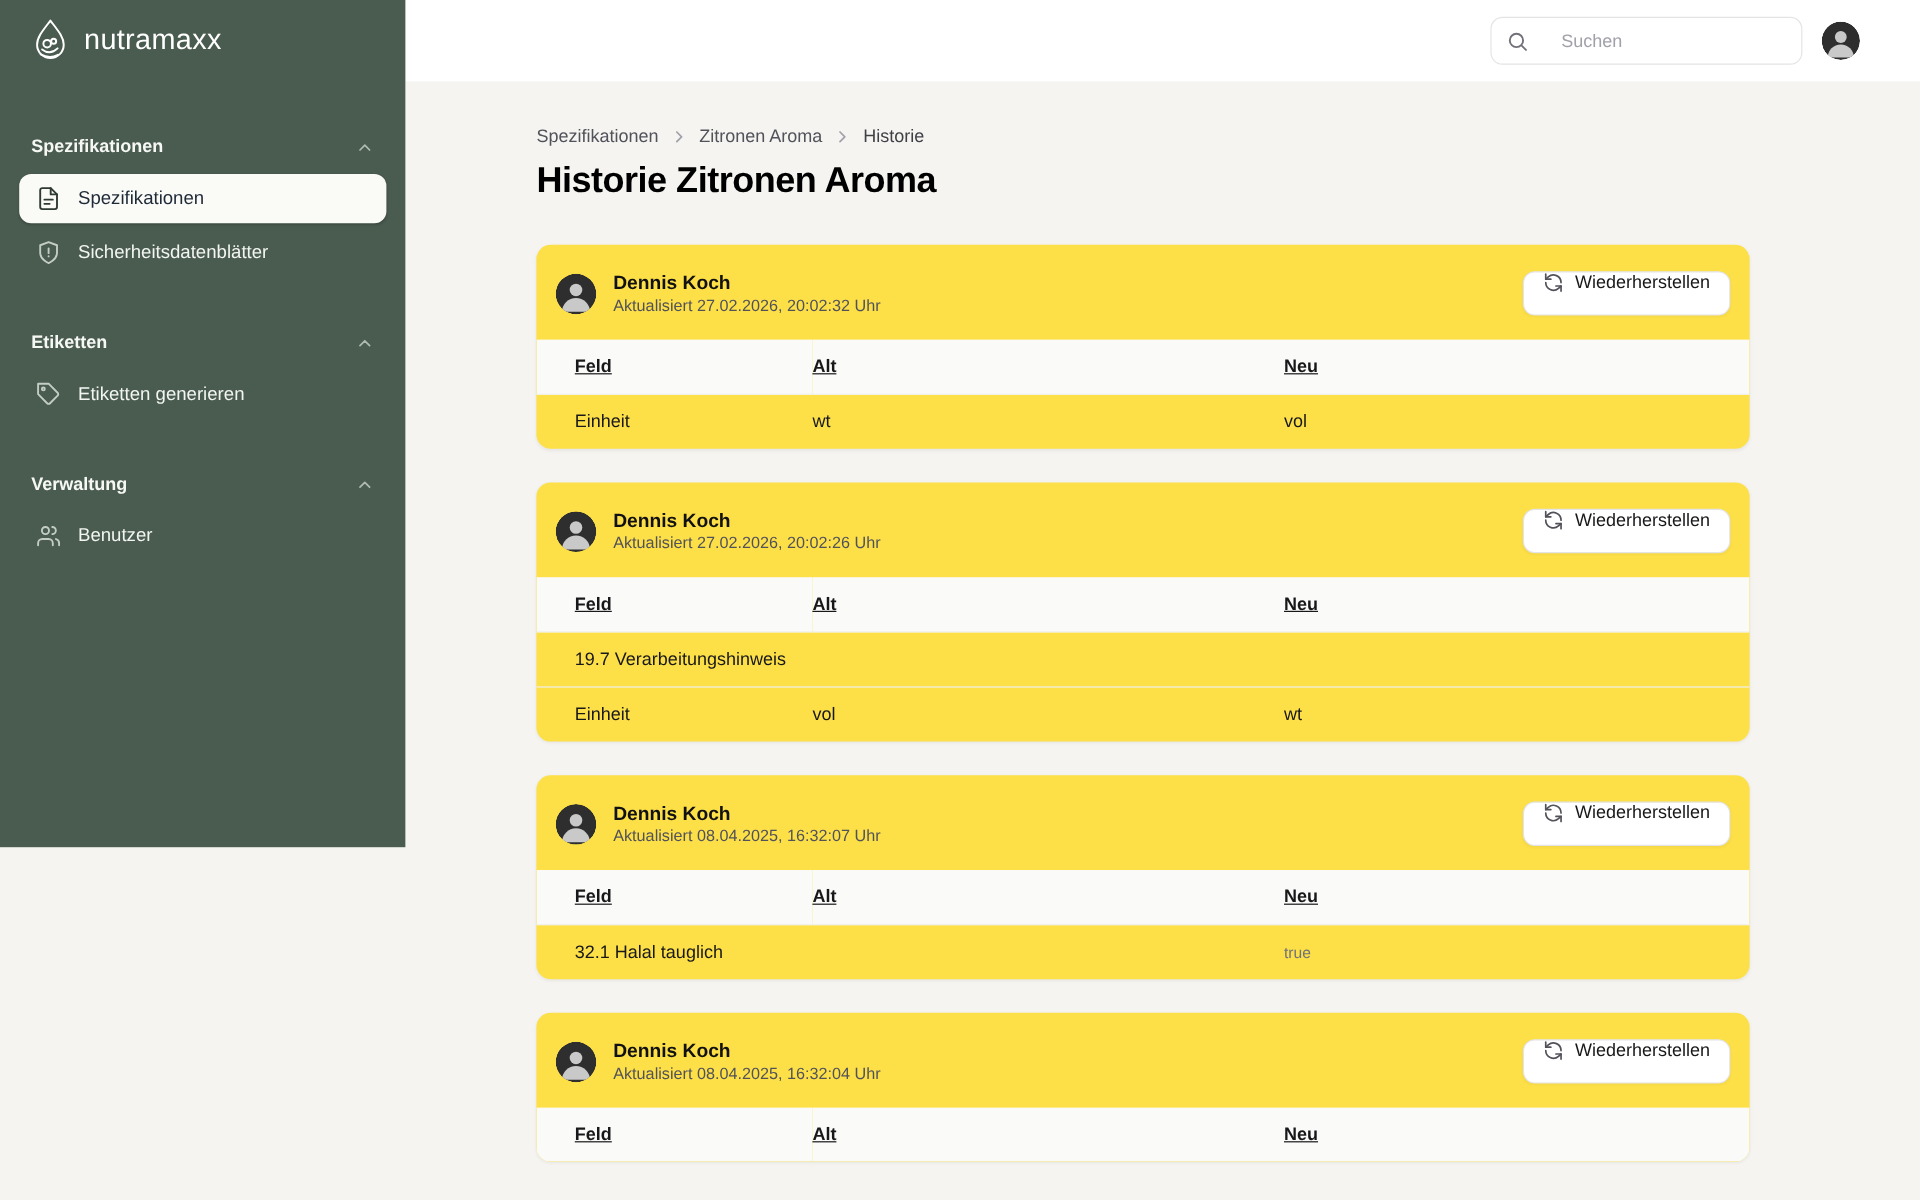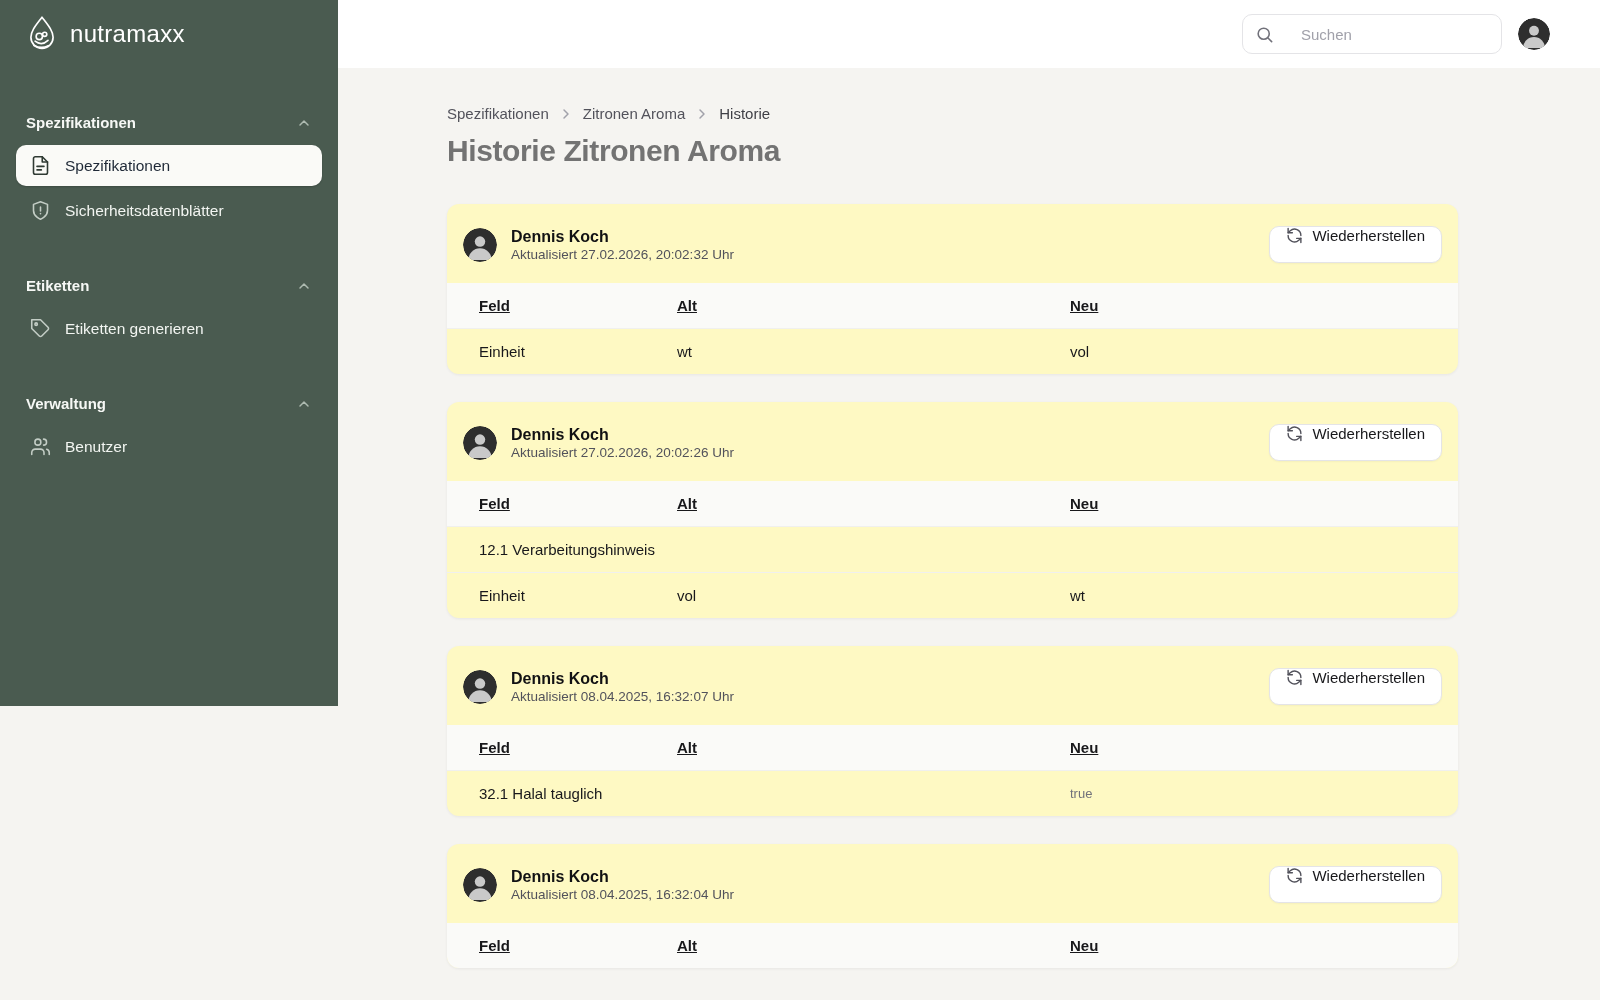--- a/index.html
+++ b/index.html
@@ -28,25 +28,25 @@
   .search-box .sicon { color:#71717A; display:flex; }
   .search-box input { border:none; outline:none; flex:1; font-size:15px; font-family:"Liberation Sans", sans-serif; color:#18181B; background:transparent; }
   .search-box input::placeholder { color:#A1A1AA; }
   .avatar { width:32px; height:32px; border-radius:50%; overflow:hidden; display:block; flex:none; cursor:pointer; }
 
   .content { flex:1; overflow:hidden; padding:37px 142px 0 109px; background:#F5F4F1; }
   .breadcrumb { display:flex; align-items:center; gap:9px; font-size:15px; color:#52525B; }
   .breadcrumb .crumb { cursor:pointer; }
   .breadcrumb .crumb:last-child { color:#3F3F46; font-weight:500; cursor:default; }
   .breadcrumb .sep { color:#A1A1AA; display:flex; }
-  .page-title { margin-top:12px; font-size:30px; font-weight:700; color:#737373; letter-spacing:-0.4px; }
+  .page-title { margin-top:12px; font-size:30px; font-weight:700; color:#000000; letter-spacing:-0.4px; }
 
   
   .cards { margin-top:36px; display:flex; flex-direction:column; gap:28px; }
-  .card { background:#fef9c3; border-radius:12px; box-shadow:0 1px 3px rgba(0,0,0,.06); overflow:hidden; }
+  .card { background:#fde047; border-radius:12px; box-shadow:0 1px 3px rgba(0,0,0,.06); overflow:hidden; }
   .card-head { display:flex; align-items:center; padding:22px 16px 20px 16px; }
   .card-head .avatar { width:34px; height:34px; }
   .who { margin-left:14px; }
   .who .uname { font-size:16px; font-weight:700; color:#111113; }
   .who .stamp { font-size:13.5px; color:#52525B; margin-top:1px; }
   .restore-btn { margin-left:auto; display:flex; align-items:flex-start; gap:9px; background:#FFFFFF; border:1px solid #E4E4E7; border-radius:10px; padding:0 16px; height:37px; font-family:"Liberation Sans", sans-serif; font-size:15px; color:#18181B; cursor:pointer; box-shadow:0 1px 2px rgba(0,0,0,.04); }
   .restore-btn .ricon { display:flex; color:#52525B; }
 
   table.hist { width:100%; border-collapse:collapse; table-layout:fixed; }
   table.hist col.c-feld { width:230px; }
@@ -296,21 +296,21 @@
             </colgroup>
       <thead>
               <tr>
         <th>Feld</th>
         <th>Alt</th>
         <th>Neu</th>
       </tr>
             </thead>
       <tbody>
               <tr>
-                <td>12.1 Verarbeitungshinweis</td>
+                <td>19.7 Verarbeitungshinweis</td>
                 <td></td>
                 <td></td>
               </tr>
               <tr>
                 <td>Einheit</td>
                 <td>vol</td>
                 <td>wt</td>
               </tr>
             </tbody>
     </table>

